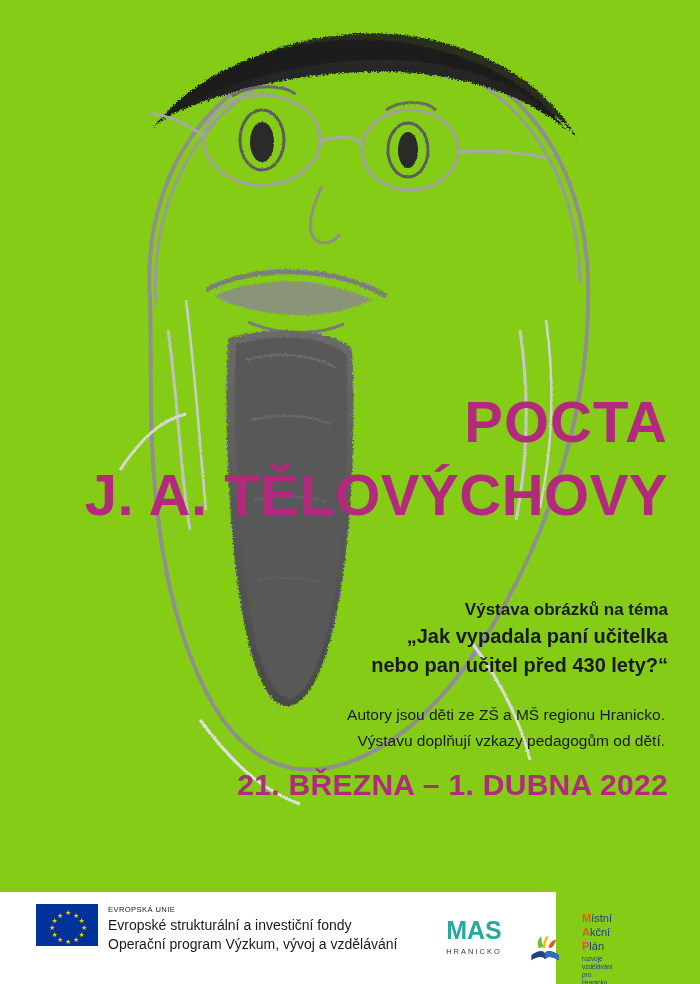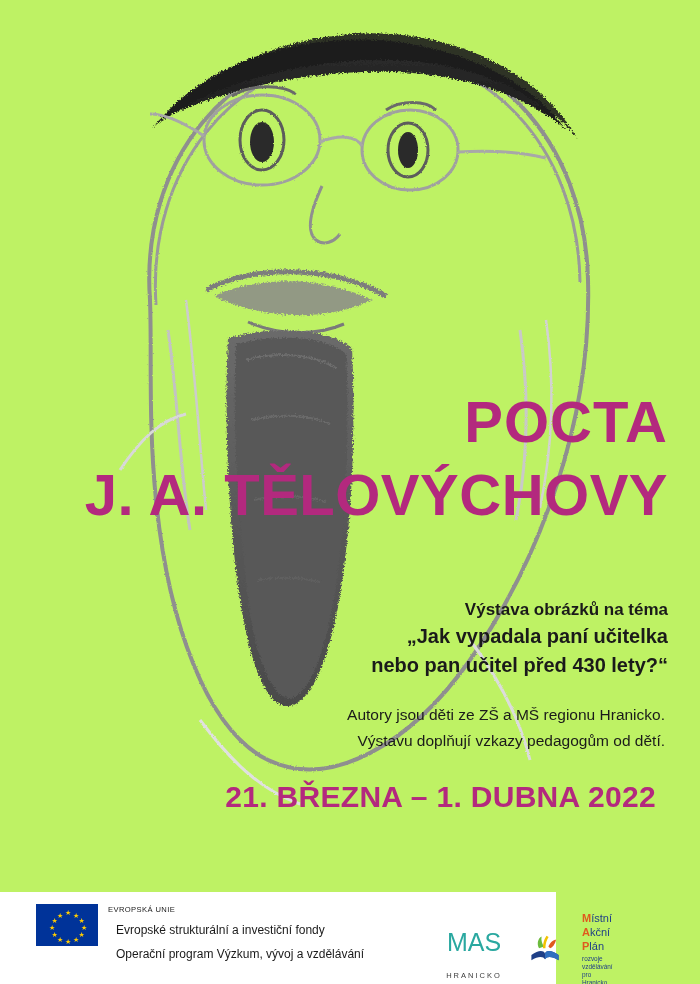--- a/index.html
+++ b/index.html
@@ -15,21 +15,21 @@
     font-family: "Liberation Sans", sans-serif;
     color: #1a1a1a;
   }
 
   
   .poster {
     position: absolute;
     left: 0; top: 0;
     width: 700px;
     height: 984px;
-    background: #bef264;
+    background: #84cc16;
   }
 
   
   .drawing {
     position: absolute;
     left: 0;
     top: 0;
     width: 700px;
     height: 890px;
     overflow: hidden;
@@ -104,21 +104,21 @@
     right: 32px;
     top: 768px;
     width: 620px;
     text-align: right;
   }
   .date-line {
     font-size: 30px;
     font-weight: bold;
     color: #b3297e;
     letter-spacing: 0.3px;
-    margin: 12px;
+    margin: 0;
   }
   .venue-line {
     font-size: 28px;
     font-weight: bold;
     color: #1a1a1a;
     letter-spacing: 0.3px;
     margin: 16px 0 0 0;
   }
 
   
@@ -163,23 +163,23 @@
   .eu-text {
     padding-top: 1px;
   }
   .eu-title {
     font-size: 7.6px;
     letter-spacing: 0.4px;
     color: #1a1a1a;
     margin: 0 0 2px 0;
   }
   .eu-sub {
-    font-size: 12px;
-    color: #1a1a1a;
-    margin: 8px;
+    font-size: 14px;
+    color: #1a1a1a;
+    margin: 0;
     line-height: 1.35;
   }
 
   
   .msmt-block {
     position: absolute;
     left: 312px;
     top: 14px;
     width: 110px;
     text-align: center;
@@ -203,25 +203,25 @@
   
   .mas-block {
     position: absolute;
     left: 428px;
     top: 22px;
     width: 92px;
     text-align: center;
   }
   .mas-mark {
     font-size: 25px;
-    font-weight: normal;
+    font-weight: bold;
     color: #2aa8a0;
     letter-spacing: 0px;
     line-height: 1;
-    margin: 16px;
+    margin: 4px;
   }
   .mas-sub {
     font-size: 7.5px;
     color: #3b3b3b;
     letter-spacing: 2px;
     margin: 3px 0 0 0;
   }
 
   
   .map-block {

